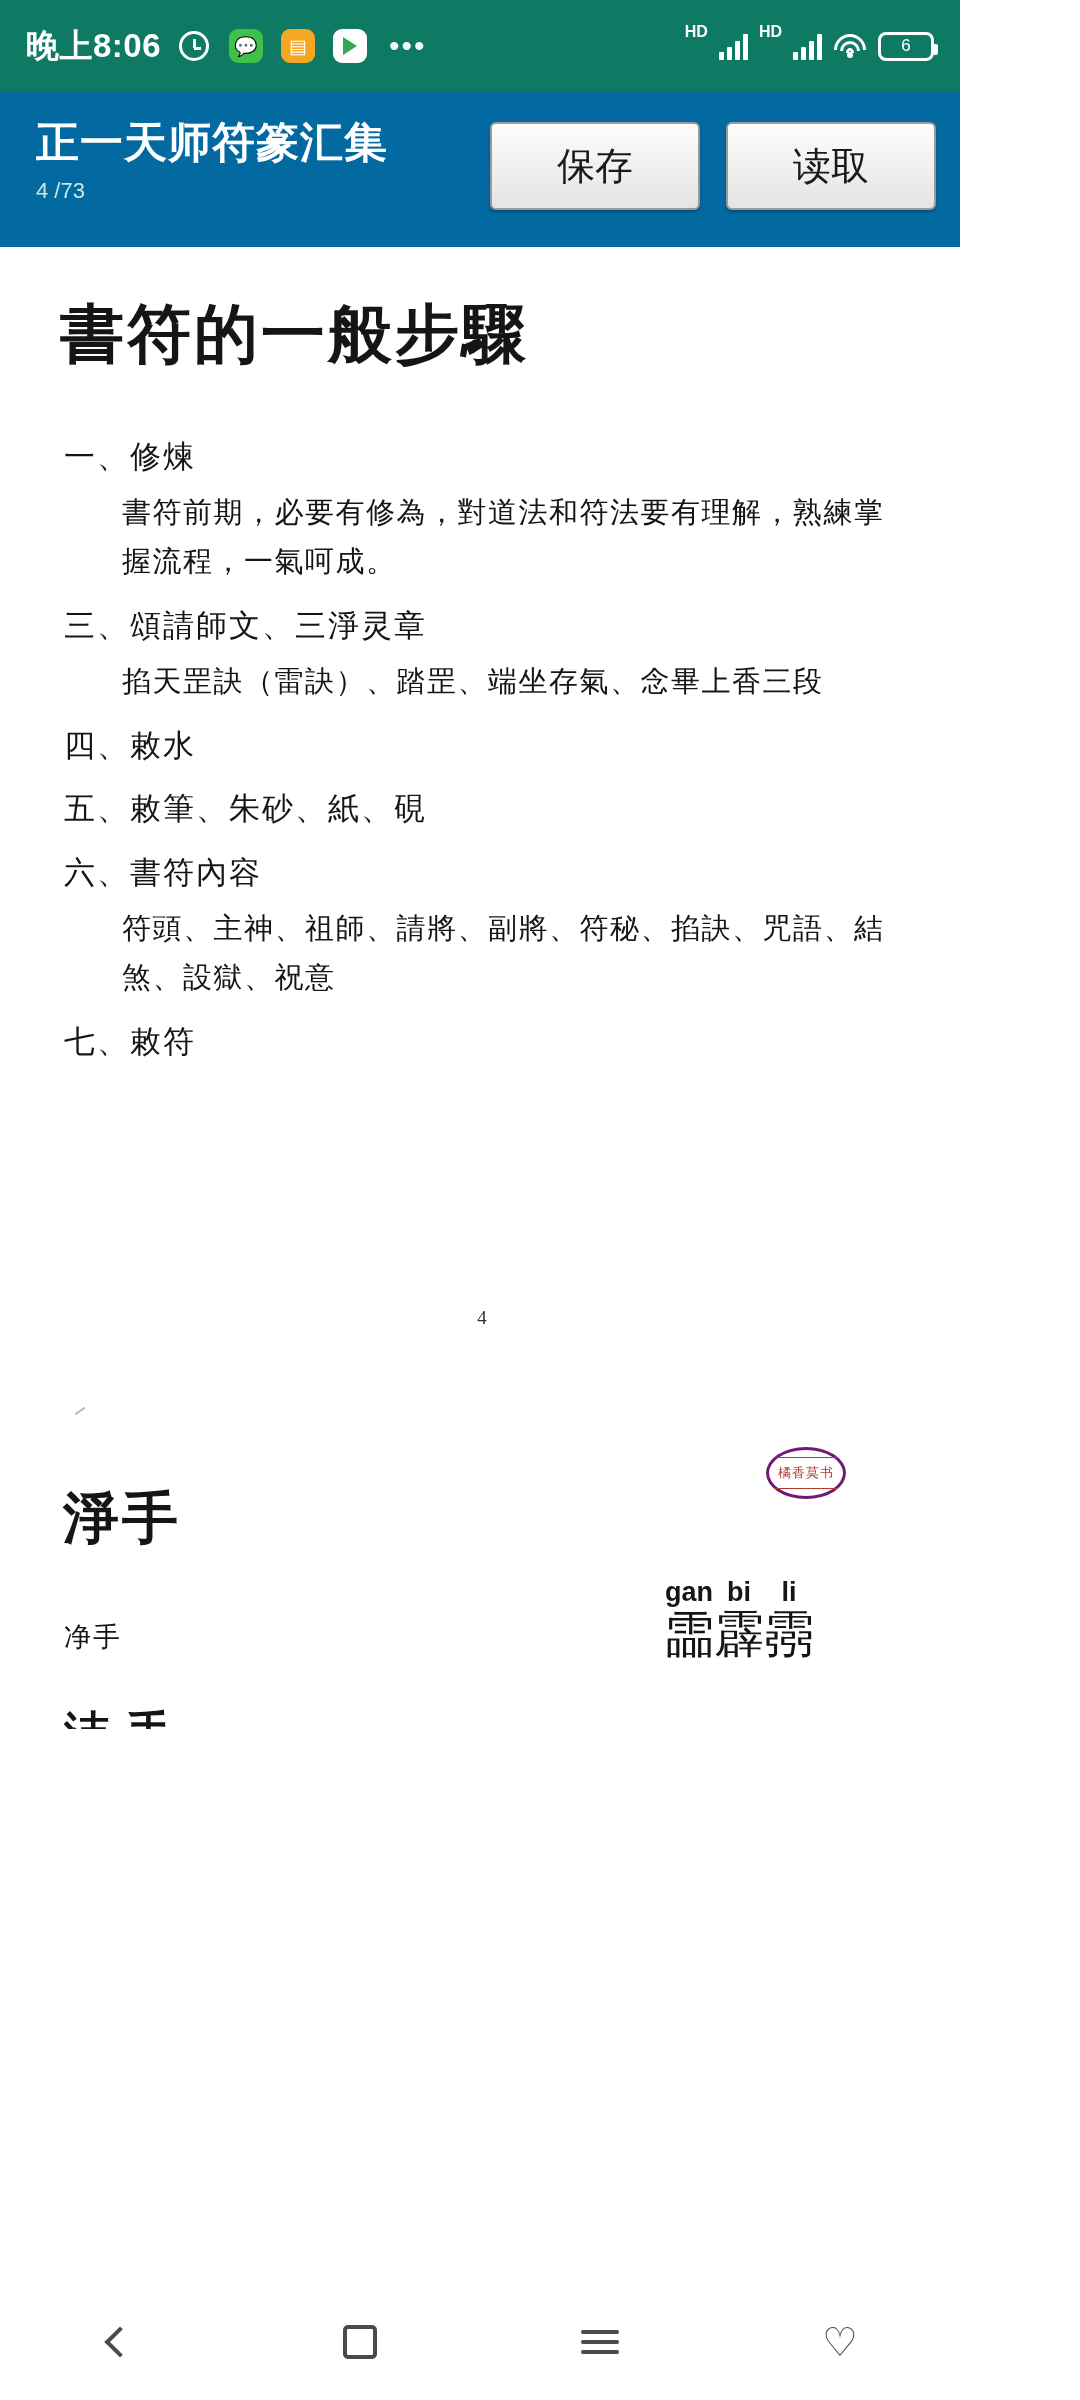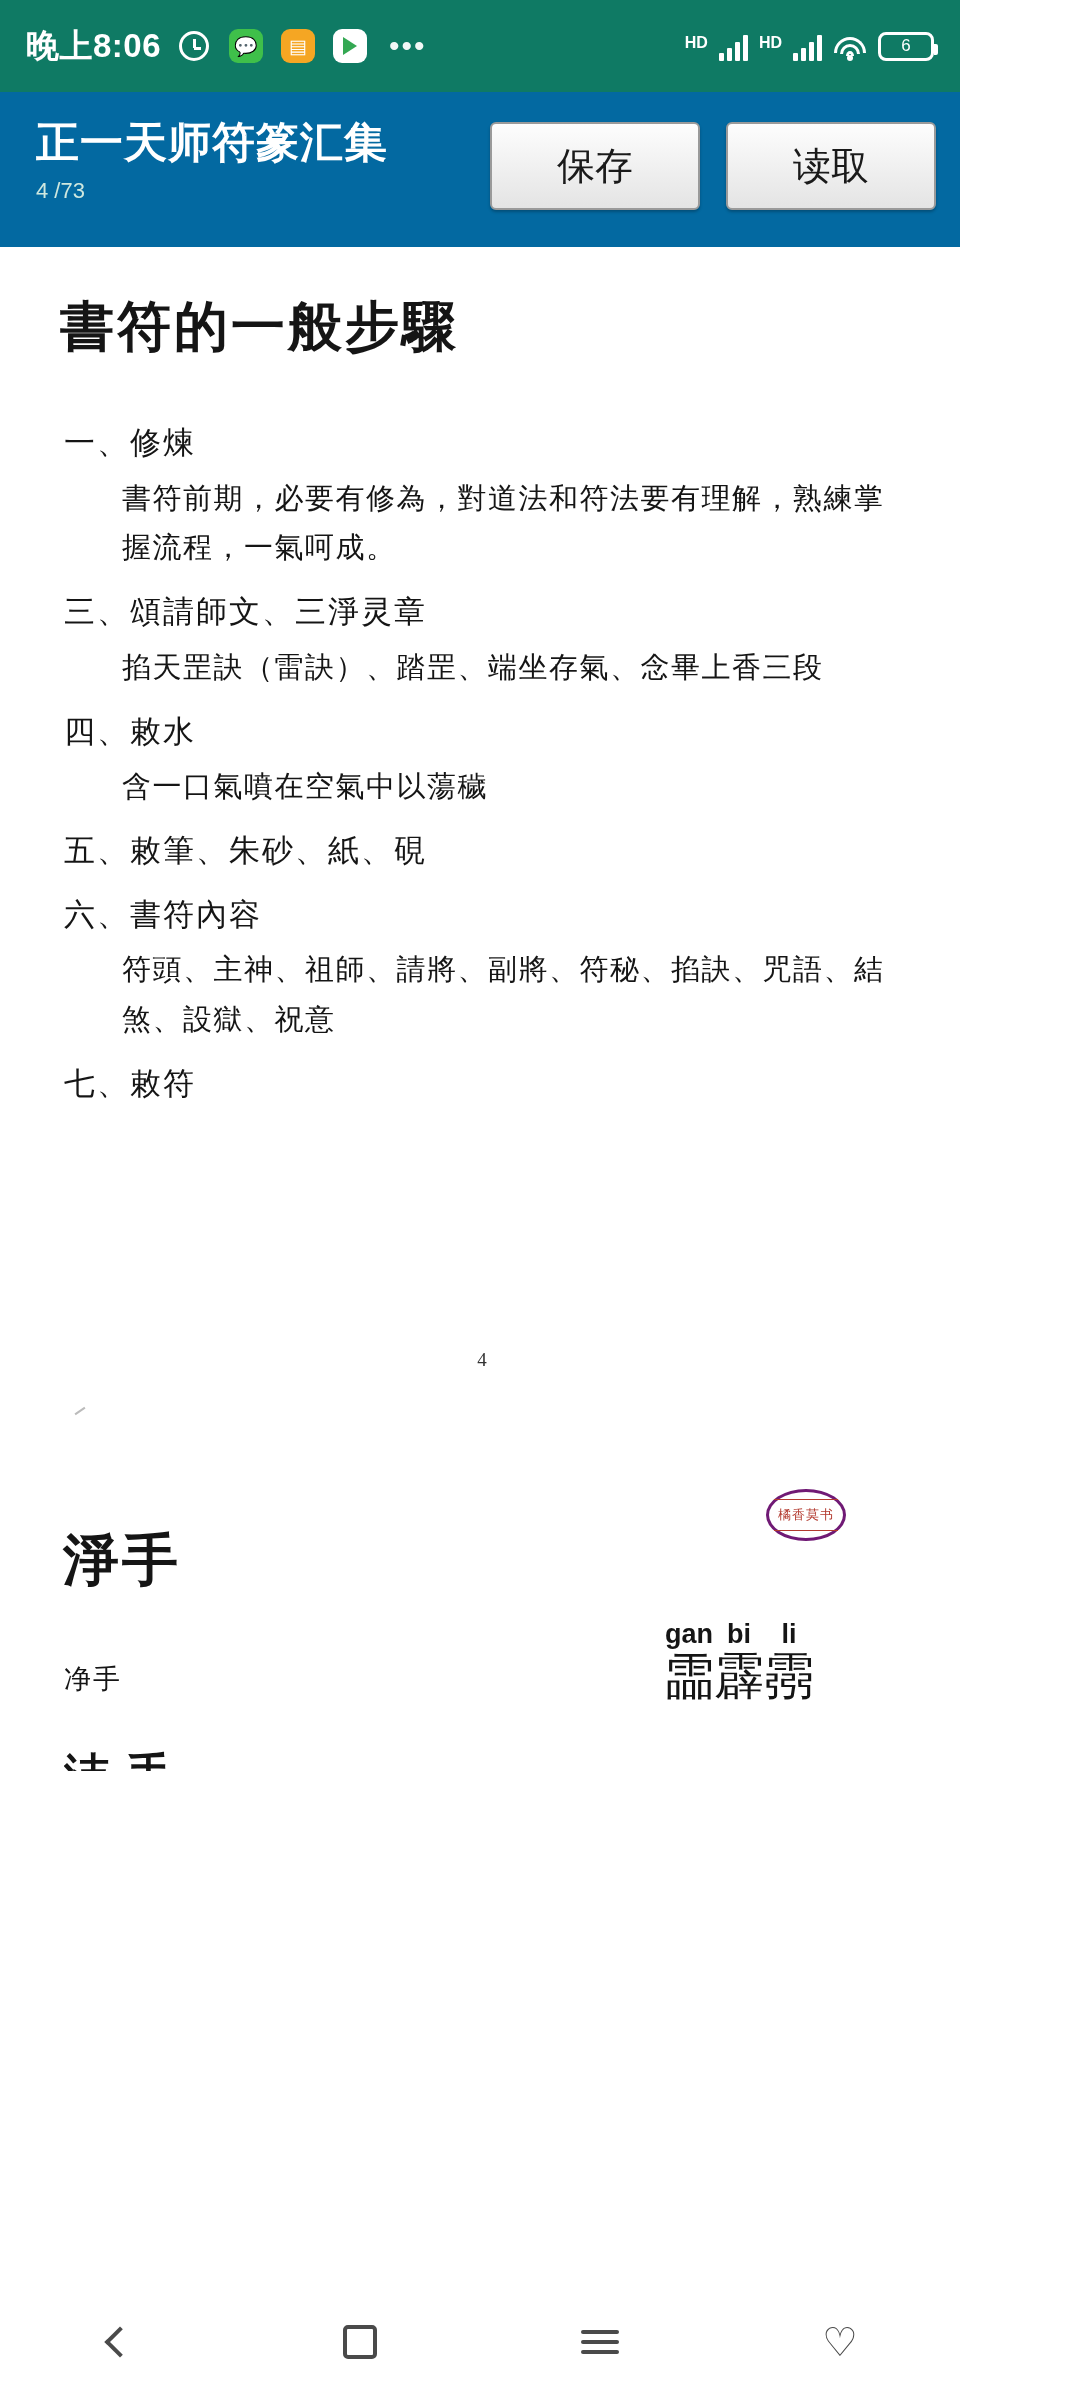--- a/index.html
+++ b/index.html
@@ -23,21 +23,21 @@
   .ic-alarm { border:3px solid #ffffff; border-radius:50%; width:30px; height:30px; position:relative; }
   .ic-alarm::before, .ic-alarm::after { content:""; position:absolute; background:#ffffff; }
   .ic-alarm::before { width:3px; height:9px; left:11px; top:5px; }
   .ic-alarm::after { width:7px; height:3px; left:12px; top:13px; }
   .ic-sq { width:34px; height:34px; border-radius:9px; display:flex; align-items:center; justify-content:center; font-size:19px; color:#fff; }
   .ic-wechat { background:#3fc04a; }
   .ic-note { background:#f5a623; }
   .ic-play { background:#ffffff; }
   .ic-play .tri { width:0;height:0;border-left:14px solid #34a853;border-top:9px solid transparent;border-bottom:9px solid transparent; }
   .sb-dots { font-size:30px; letter-spacing:2px; margin-left:6px; opacity:.95; }
-  .sb-right { margin-left:auto; display:flex; align-items:flex-end; gap:11px; }
+  .sb-right { margin-left:auto; display:flex; align-items:flex-start; gap:11px; }
   .hd-badge { font-size:16px; font-weight:bold; position:relative; top:-9px; }
   .bars { display:flex; align-items:flex-end; gap:3px; height:28px; }
   .bars i { width:5px; background:#fff; display:block; border-radius:1px; }
   .bars i:nth-child(1){height:8px;} .bars i:nth-child(2){height:13px;}
   .bars i:nth-child(3){height:19px;} .bars i:nth-child(4){height:26px;}
   .wifi { position:relative; width:34px; height:26px; }
   .wifi span { position:absolute; left:50%; transform:translateX(-50%); border:3px solid #fff; border-bottom:none; border-radius:50% 50% 0 0 / 100% 100% 0 0; }
   .wifi .w1 { width:32px; height:16px; top:2px; }
   .wifi .w2 { width:20px; height:10px; top:9px; }
   .wifi .w3 { width:8px; height:5px; top:16px; }
@@ -66,21 +66,21 @@
   }
 
   
   .doc {
     position:absolute; top:247px; left:0; right:0; bottom:116px;
     background:#ffffff; overflow:hidden;
     font-family:"Liberation Serif", serif;
     color:#151515;
   }
   .doc-inner { padding:44px 56px 0 60px; }
-  .doc-h1 { font-size:54px; font-weight:bold; letter-spacing:3px; margin-bottom:54px; }
+  .doc-h1 { font-size:64px; font-weight:bold; letter-spacing:3px; margin-bottom:54px; }
   .sec { margin-bottom:6px; }
   .sec-title { font-size:31px; letter-spacing:2px; line-height:1.6; margin:14px 0 6px 4px; }
   .sec-body { font-size:29px; letter-spacing:1.5px; line-height:1.72; margin-left:62px; }
   .pagenum { text-align:center; font-size:19px; color:#333; margin-top:240px; }
   .tick { position:absolute; left:74px; top:1163px; width:12px; height:2px; background:#bbb; transform:rotate(-35deg); }
 
   .nextpage { margin-top:152px; position:relative; }
   .seal {
     position:absolute; right:58px; top:-34px;
     width:80px; height:52px; border:3px solid #701a75; border-radius:50%;
@@ -178,21 +178,20 @@
       <div class="sec">
         <div class="sec-title">一、修煉</div>
         <div class="sec-body">書符前期，必要有修為，對道法和符法要有理解，熟練掌握流程，一氣呵成。</div>
       </div>
       <div class="sec">
         <div class="sec-title">三、頌請師文、三淨灵章</div>
         <div class="sec-body">掐天罡訣（雷訣）、踏罡、端坐存氣、念畢上香三段</div>
       </div>
       <div class="sec">
         <div class="sec-title">四、敕水</div>
-        <div class="sec-body">含一口氣噴在空氣中以蕩穢</div>
       </div>
       <div class="sec">
         <div class="sec-title">五、敕筆、朱砂、紙、硯</div>
       </div>
       <div class="sec">
         <div class="sec-title">六、書符內容</div>
         <div class="sec-body">符頭、主神、祖師、請將、副將、符秘、掐訣、咒語、結煞、設獄、祝意</div>
       </div>
       <div class="sec">
         <div class="sec-title">七、敕符</div>

